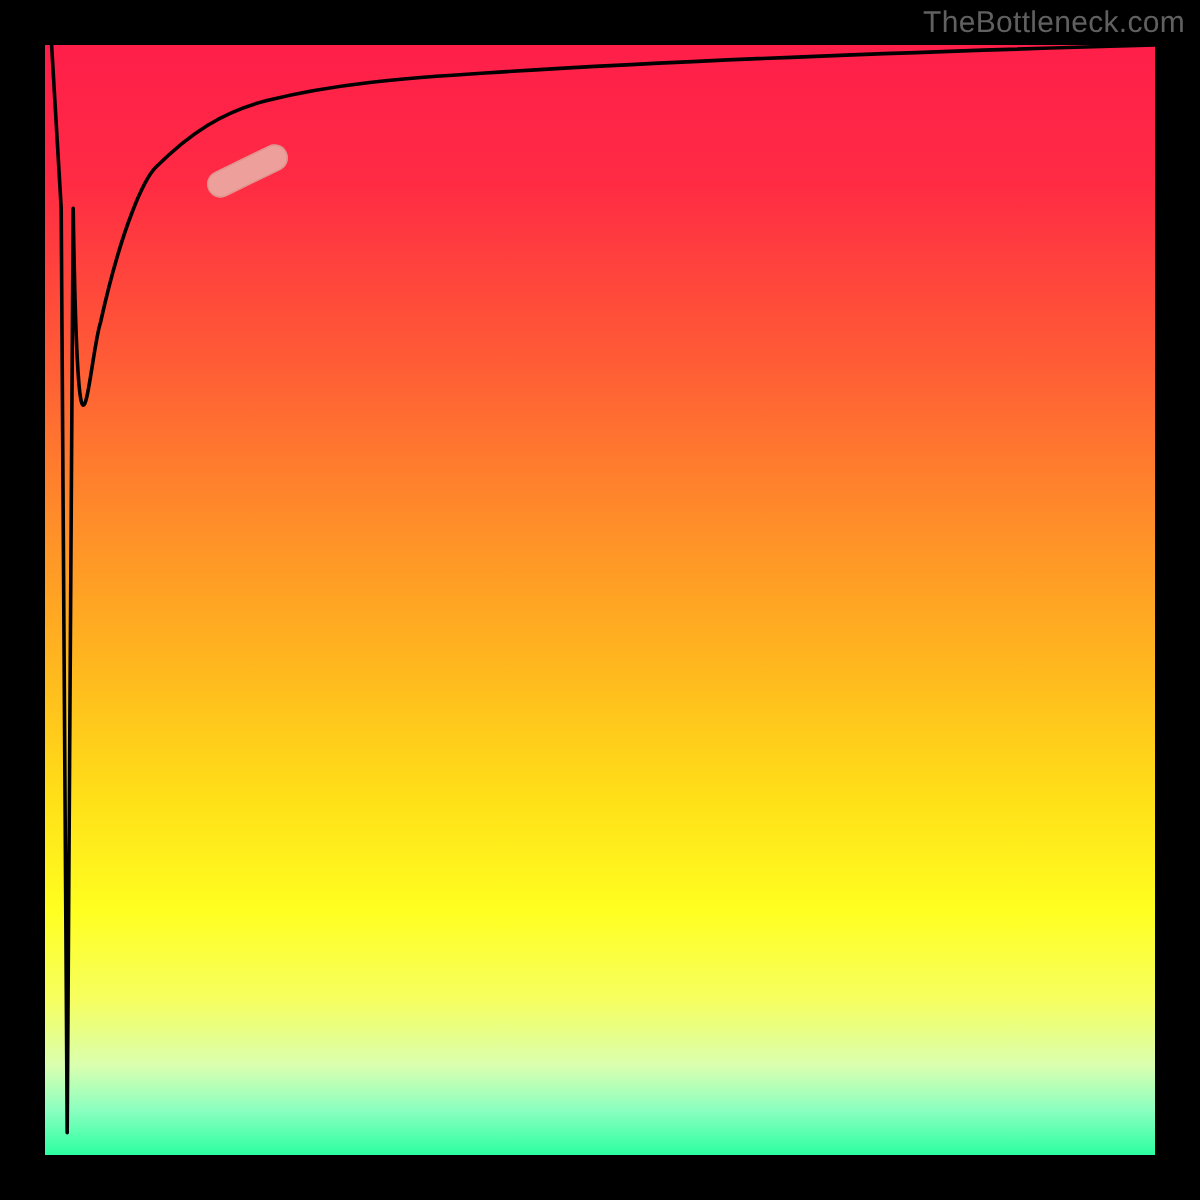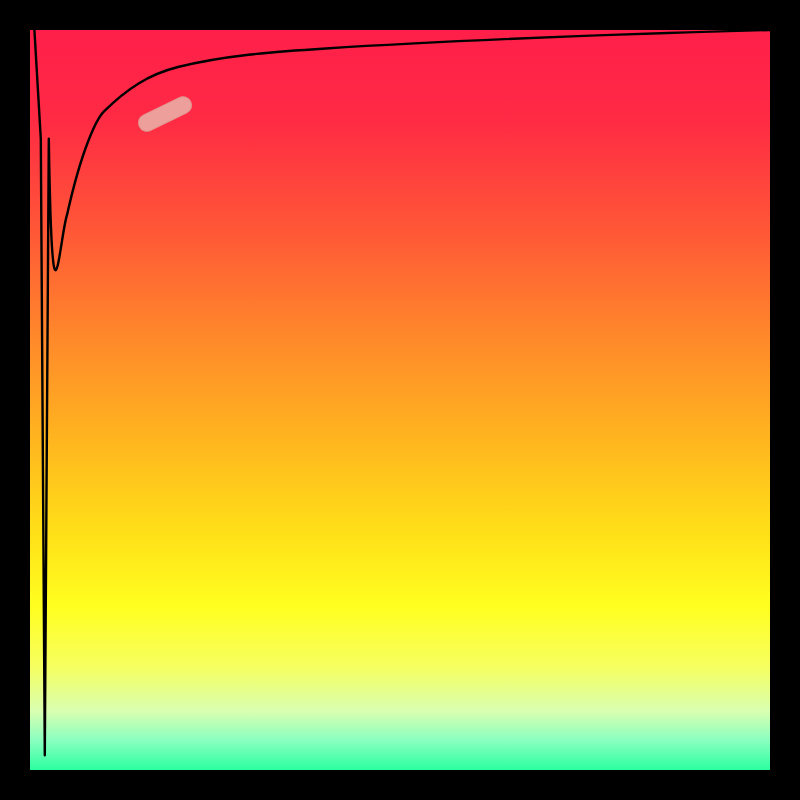--- a/index.html
+++ b/index.html
@@ -61,13 +61,14 @@
   <div class="plot">
     <div class="gradient" id="grad" style="background: linear-gradient(rgb(255, 31, 74) 0%, rgb(255, 42, 68) 12%, rgb(255, 90, 54) 28%, rgb(255, 138, 42) 42%, rgb(255, 180, 31) 55%, rgb(255, 224, 24) 68%, rgb(255, 255, 32) 78%, rgb(246, 255, 96) 86%, rgb(217, 255, 176) 92%, rgb(138, 255, 192) 96%, rgb(43, 255, 160) 100%);"></div>
 
     <svg class="curve-svg" viewBox="0 0 740 740">
       <path id="curvePath" fill="none" stroke="#000" stroke-width="2.4" stroke-linecap="round" stroke-linejoin="round" d="M 4.4 0.0 L 10.8 108.8 L 14.8 725.2 L 18.8 108.8 C 22.2 333.0 29.6 207.2 37.0 185.0 C 51.8 118.4 66.6 88.8 74.0 81.4 C 96.2 59.2 118.4 44.4 148.0 37.0 C 192.4 25.9 236.8 22.2 296.0 18.5 C 407.0 11.1 555.0 5.2 740.0 0.0"></path>
     </svg>
 
     <div class="marker" id="marker" style="left: 106px; top: 75px; transform: rotate(-26deg);"></div>
   </div>
 
+  <div class="attrib">TheBottleneck.com</div>
 </div>
 
 </body></html>

